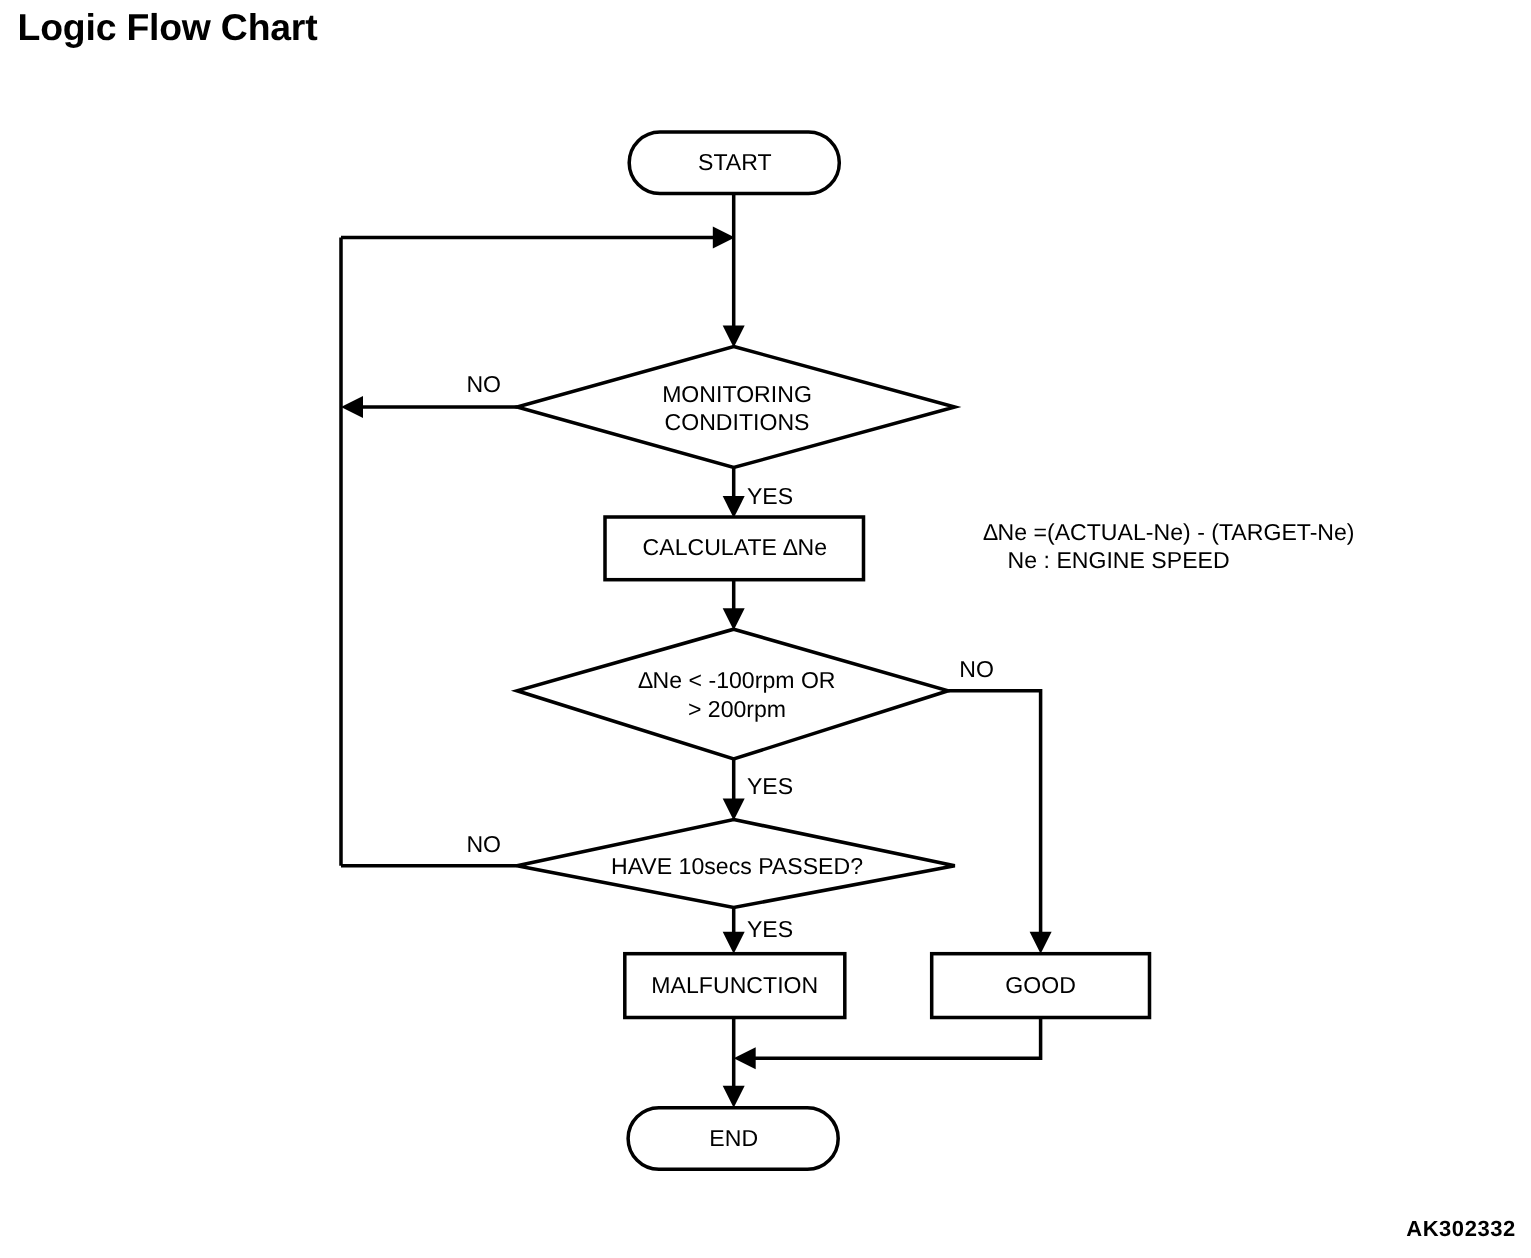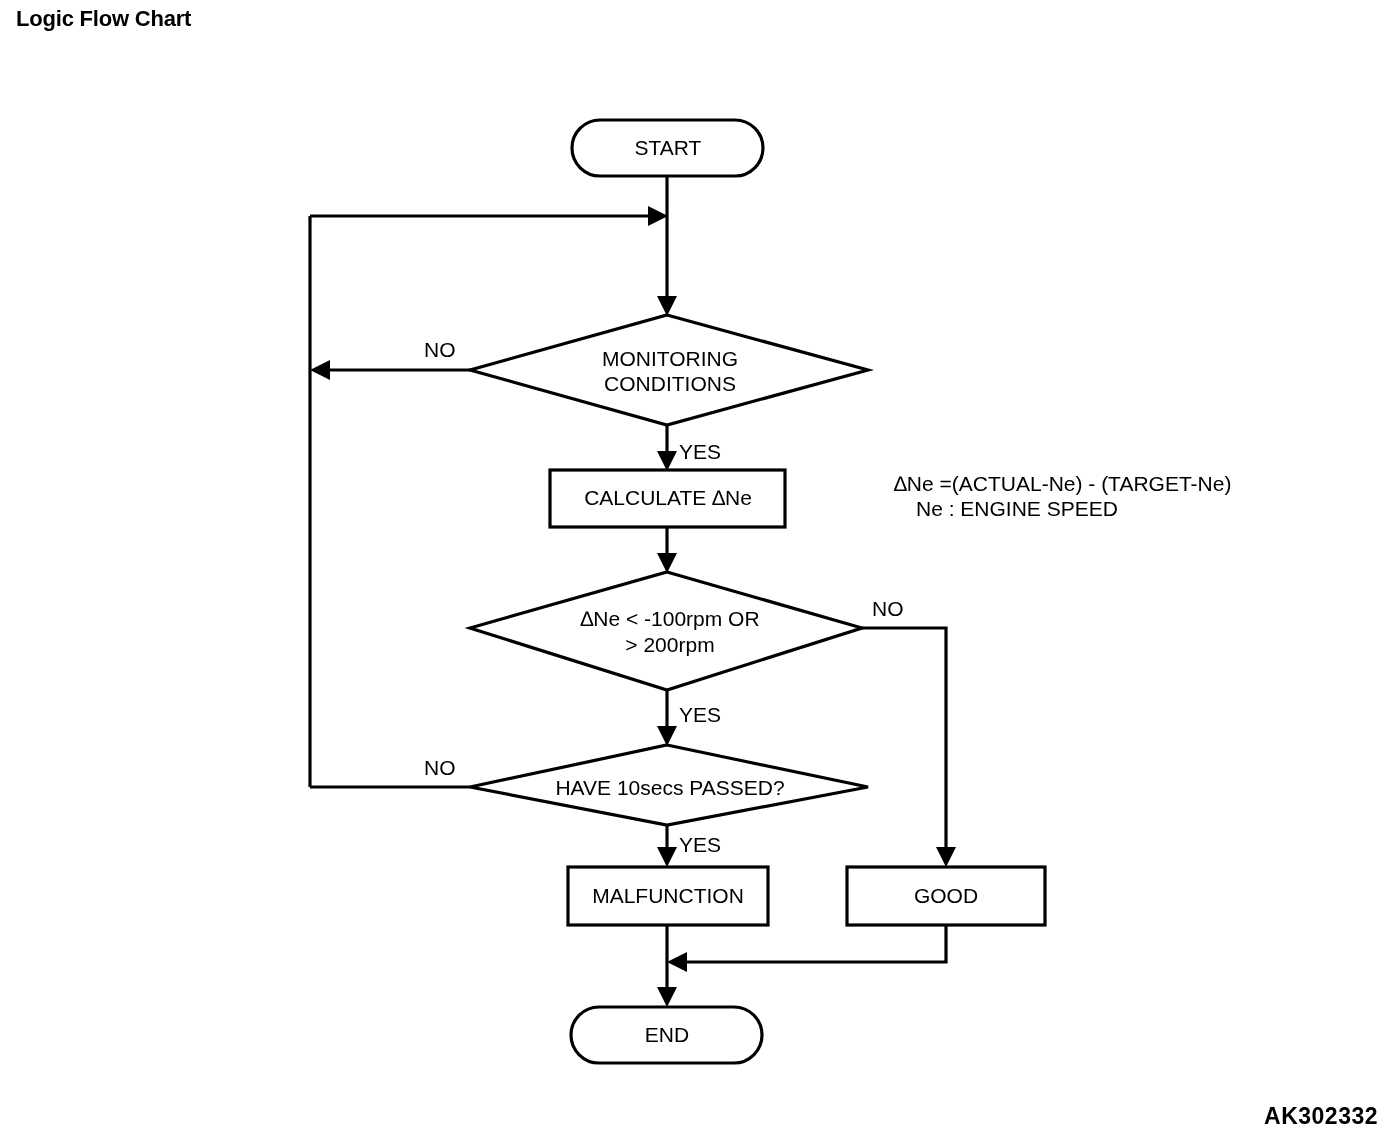--- a/index.html
+++ b/index.html
@@ -12,29 +12,29 @@
     height: 1144px;
     font-family: "Liberation Sans", sans-serif;
     color: #000000;
     position: relative;
     overflow: hidden;
   }
   #page-title {
     position: absolute;
     left: 16px;
     top: 6px;
-    font-size: 22px;
+    font-size: 34px;
     font-weight: bold;
     letter-spacing: -0.2px;
   }
   #ref-code {
     position: absolute;
     right: 14px;
     bottom: 14px;
-    font-size: 23px;
+    font-size: 20px;
     font-weight: bold;
     letter-spacing: 0.5px;
   }
   #flow-svg {
     position: absolute;
     left: 0;
     top: 0;
   }
   .shape-outline {
     fill: #ffffff;

